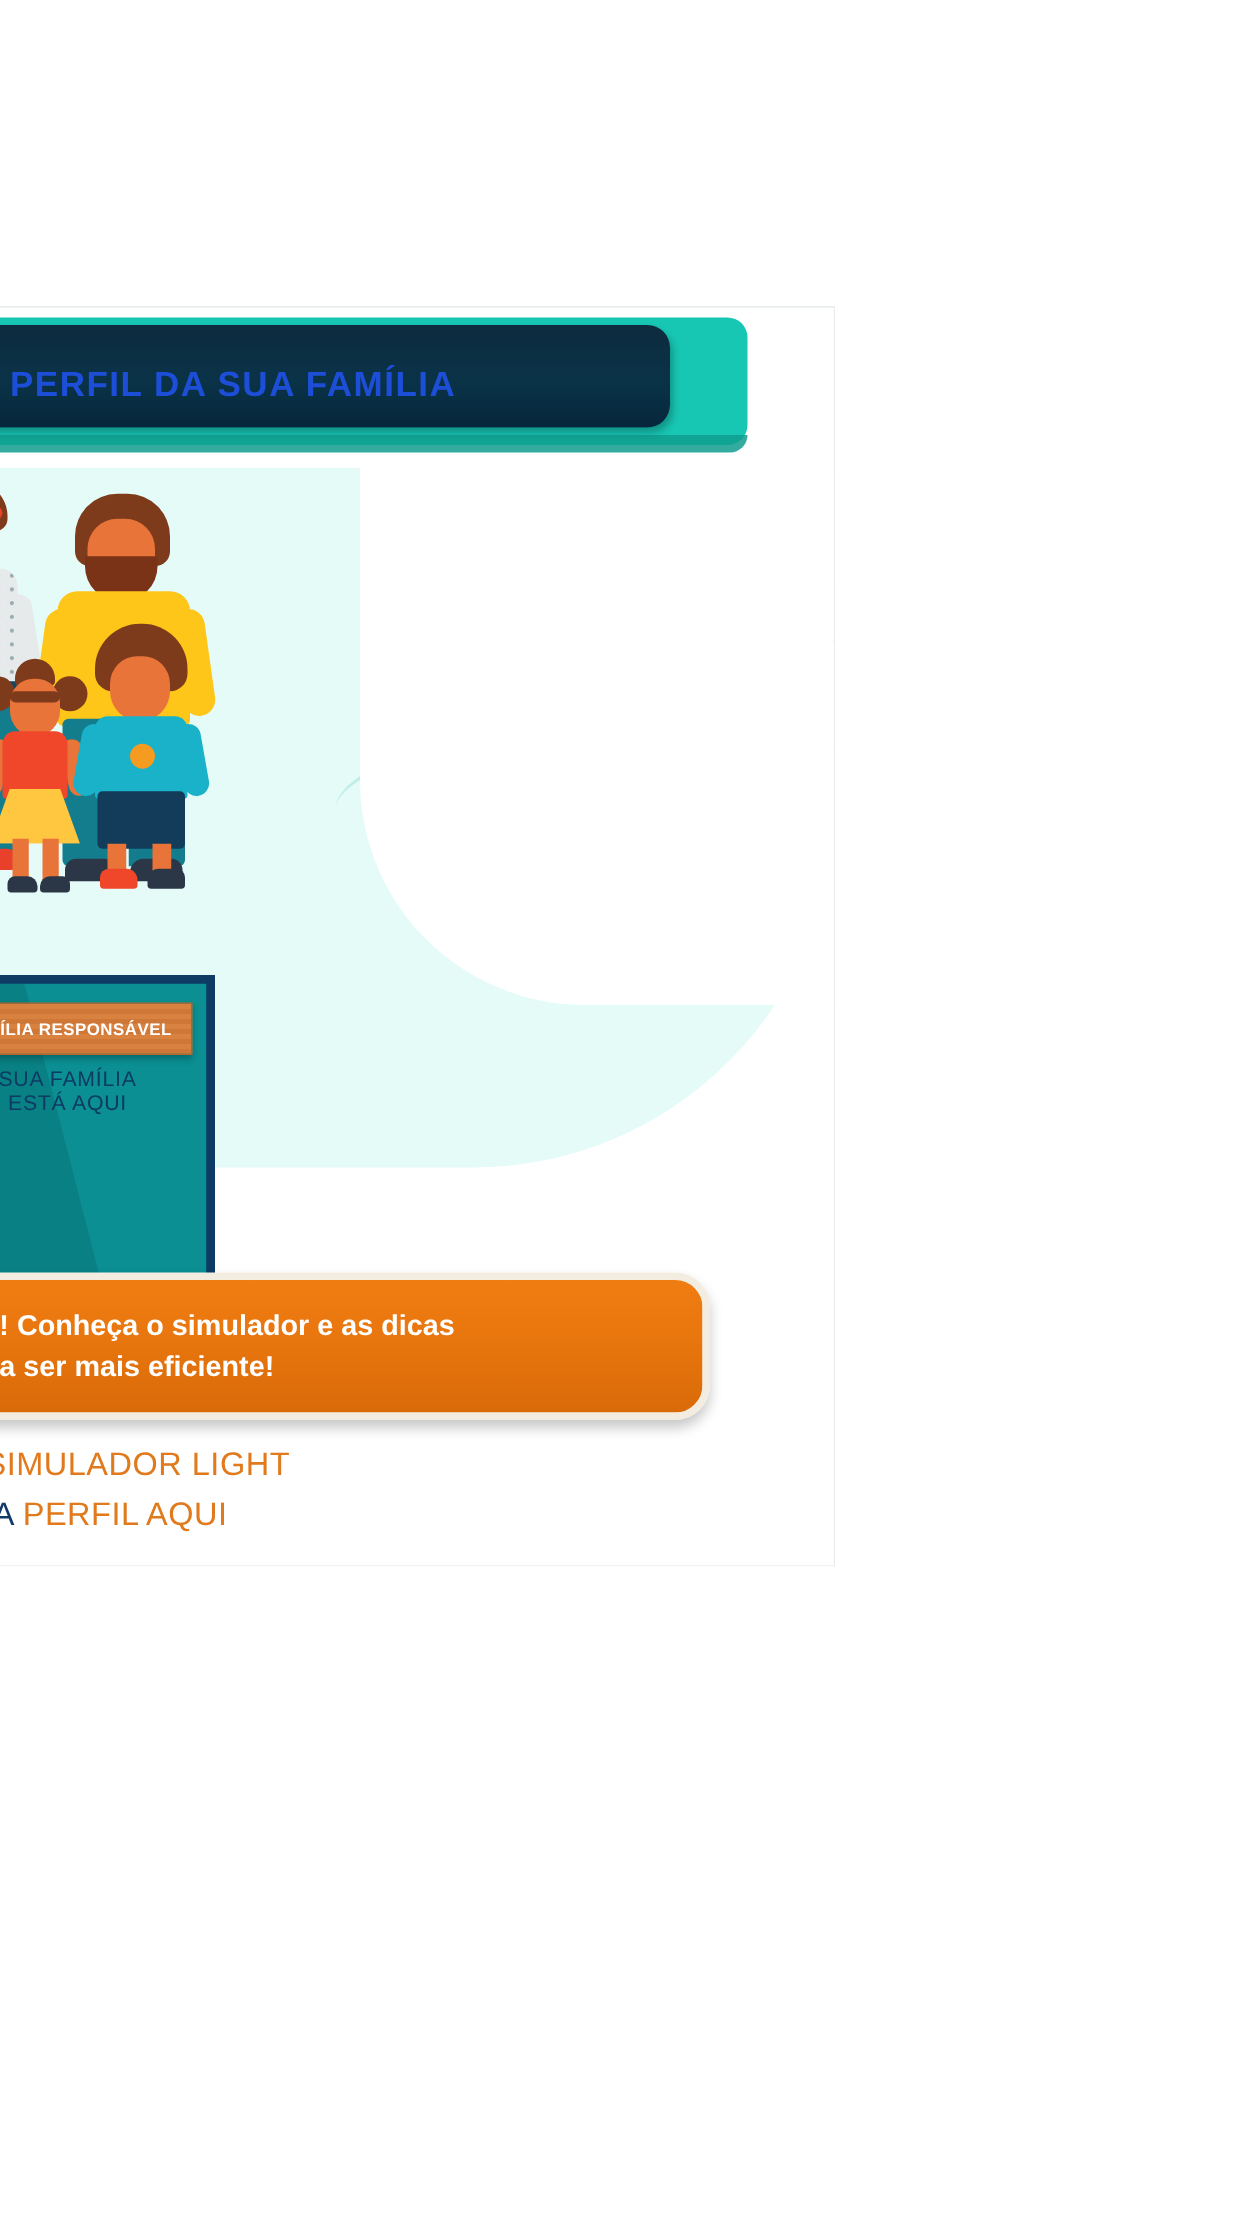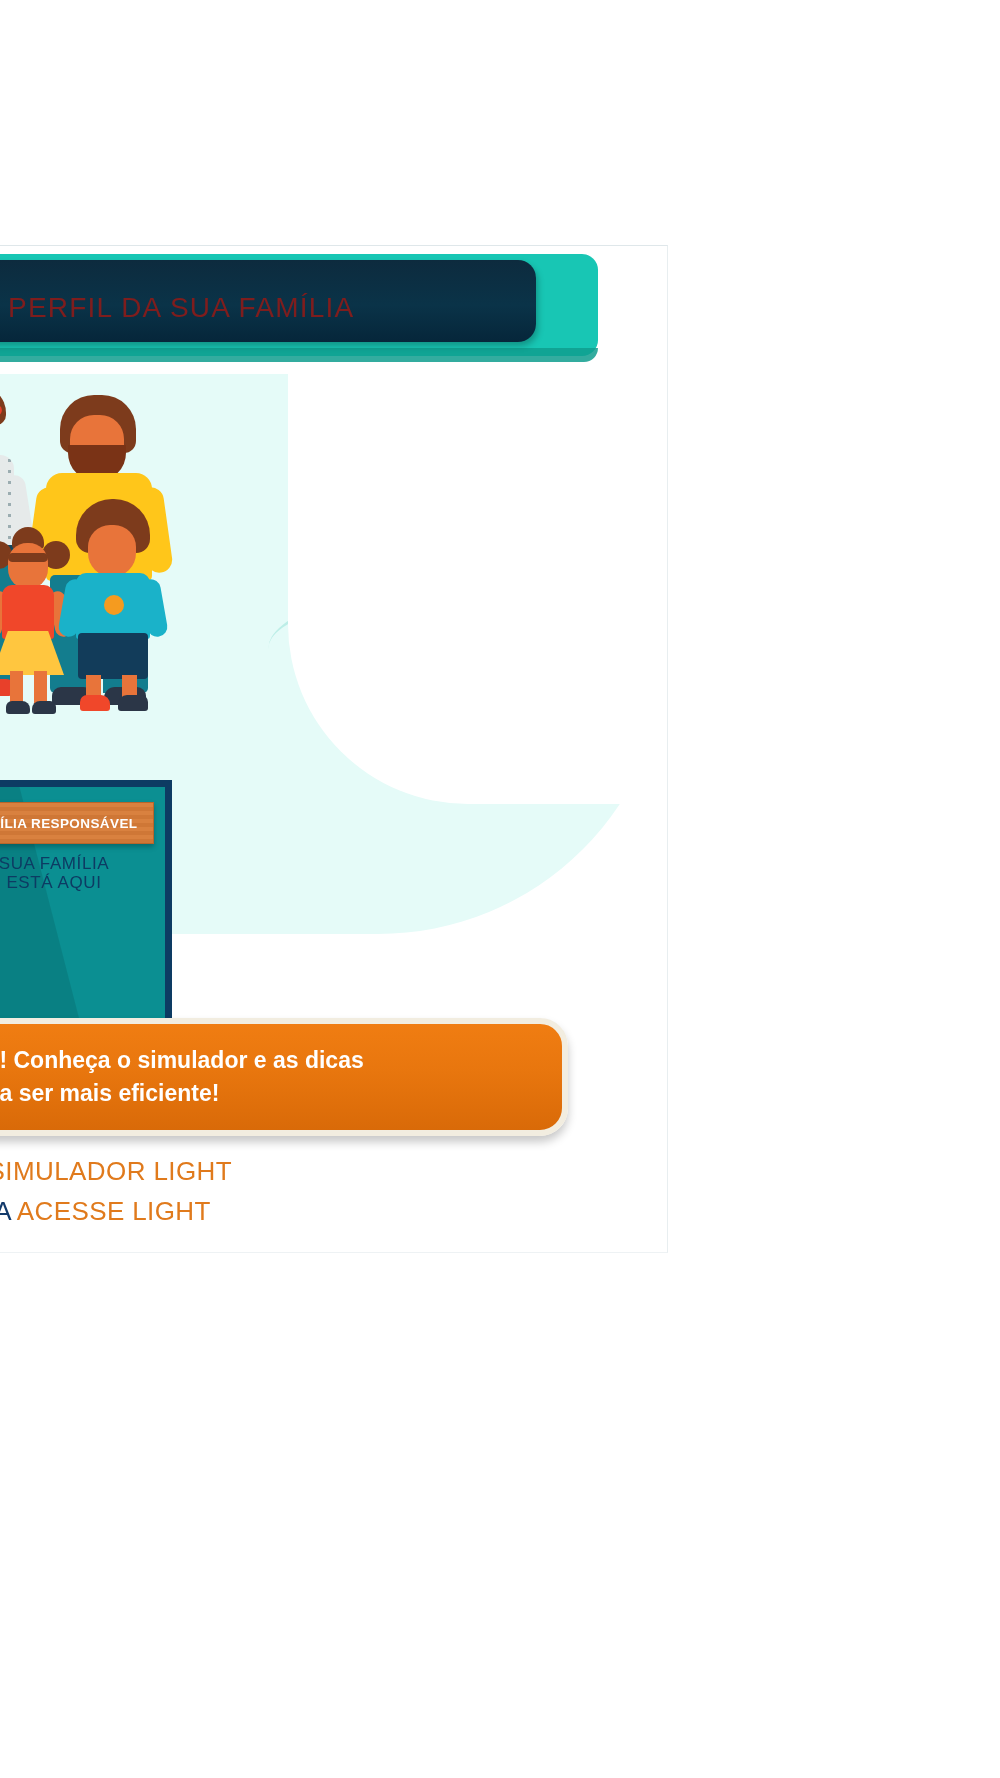--- a/index.html
+++ b/index.html
@@ -63,24 +63,24 @@
     background: linear-gradient(180deg,#0d2b3e 0%, #0a3348 55%, #06263a 100%);
     border-radius: 0 18px 18px 0;
     z-index: 3;
     box-shadow: 2px 4px 6px rgba(0,0,0,.25);
   }
   #header-title {
     position: absolute;
     left: 340px;
     top: 46px;
     z-index: 4;
-    color: #7f1d1d;
+    color: #1d4ed8;
     font-size: 28px;
     letter-spacing: 1.2px;
-    font-weight: 400;
+    font-weight: 700;
     white-space: nowrap;
   }
 
   
   #stage {
     position: absolute;
     left: 0;
     top: 128px;
     width: 1000px;
     height: 650px;
@@ -420,20 +420,20 @@
       <div class="callout-line">de consumo! Conheça o simulador e as dicas</div>
       <div class="callout-line">ainda dá para ser mais eficiente!</div>
     </div>
 
     <div id="links">
       <div class="link-row">
         <span class="lnk-orange">CONSUMO NO SIMULADOR LIGHT</span>
       </div>
       <div class="link-row">
         <span class="lnk-navy">MIA DE ENERGIA</span>
-        <span class="lnk-orange">ACESSE LIGHT</span>
+        <span class="lnk-orange">PERFIL AQUI</span>
       </div>
     </div>
 
     <div id="card-rule"></div>
 
   </div>
 </div>
 
 </body></html>

